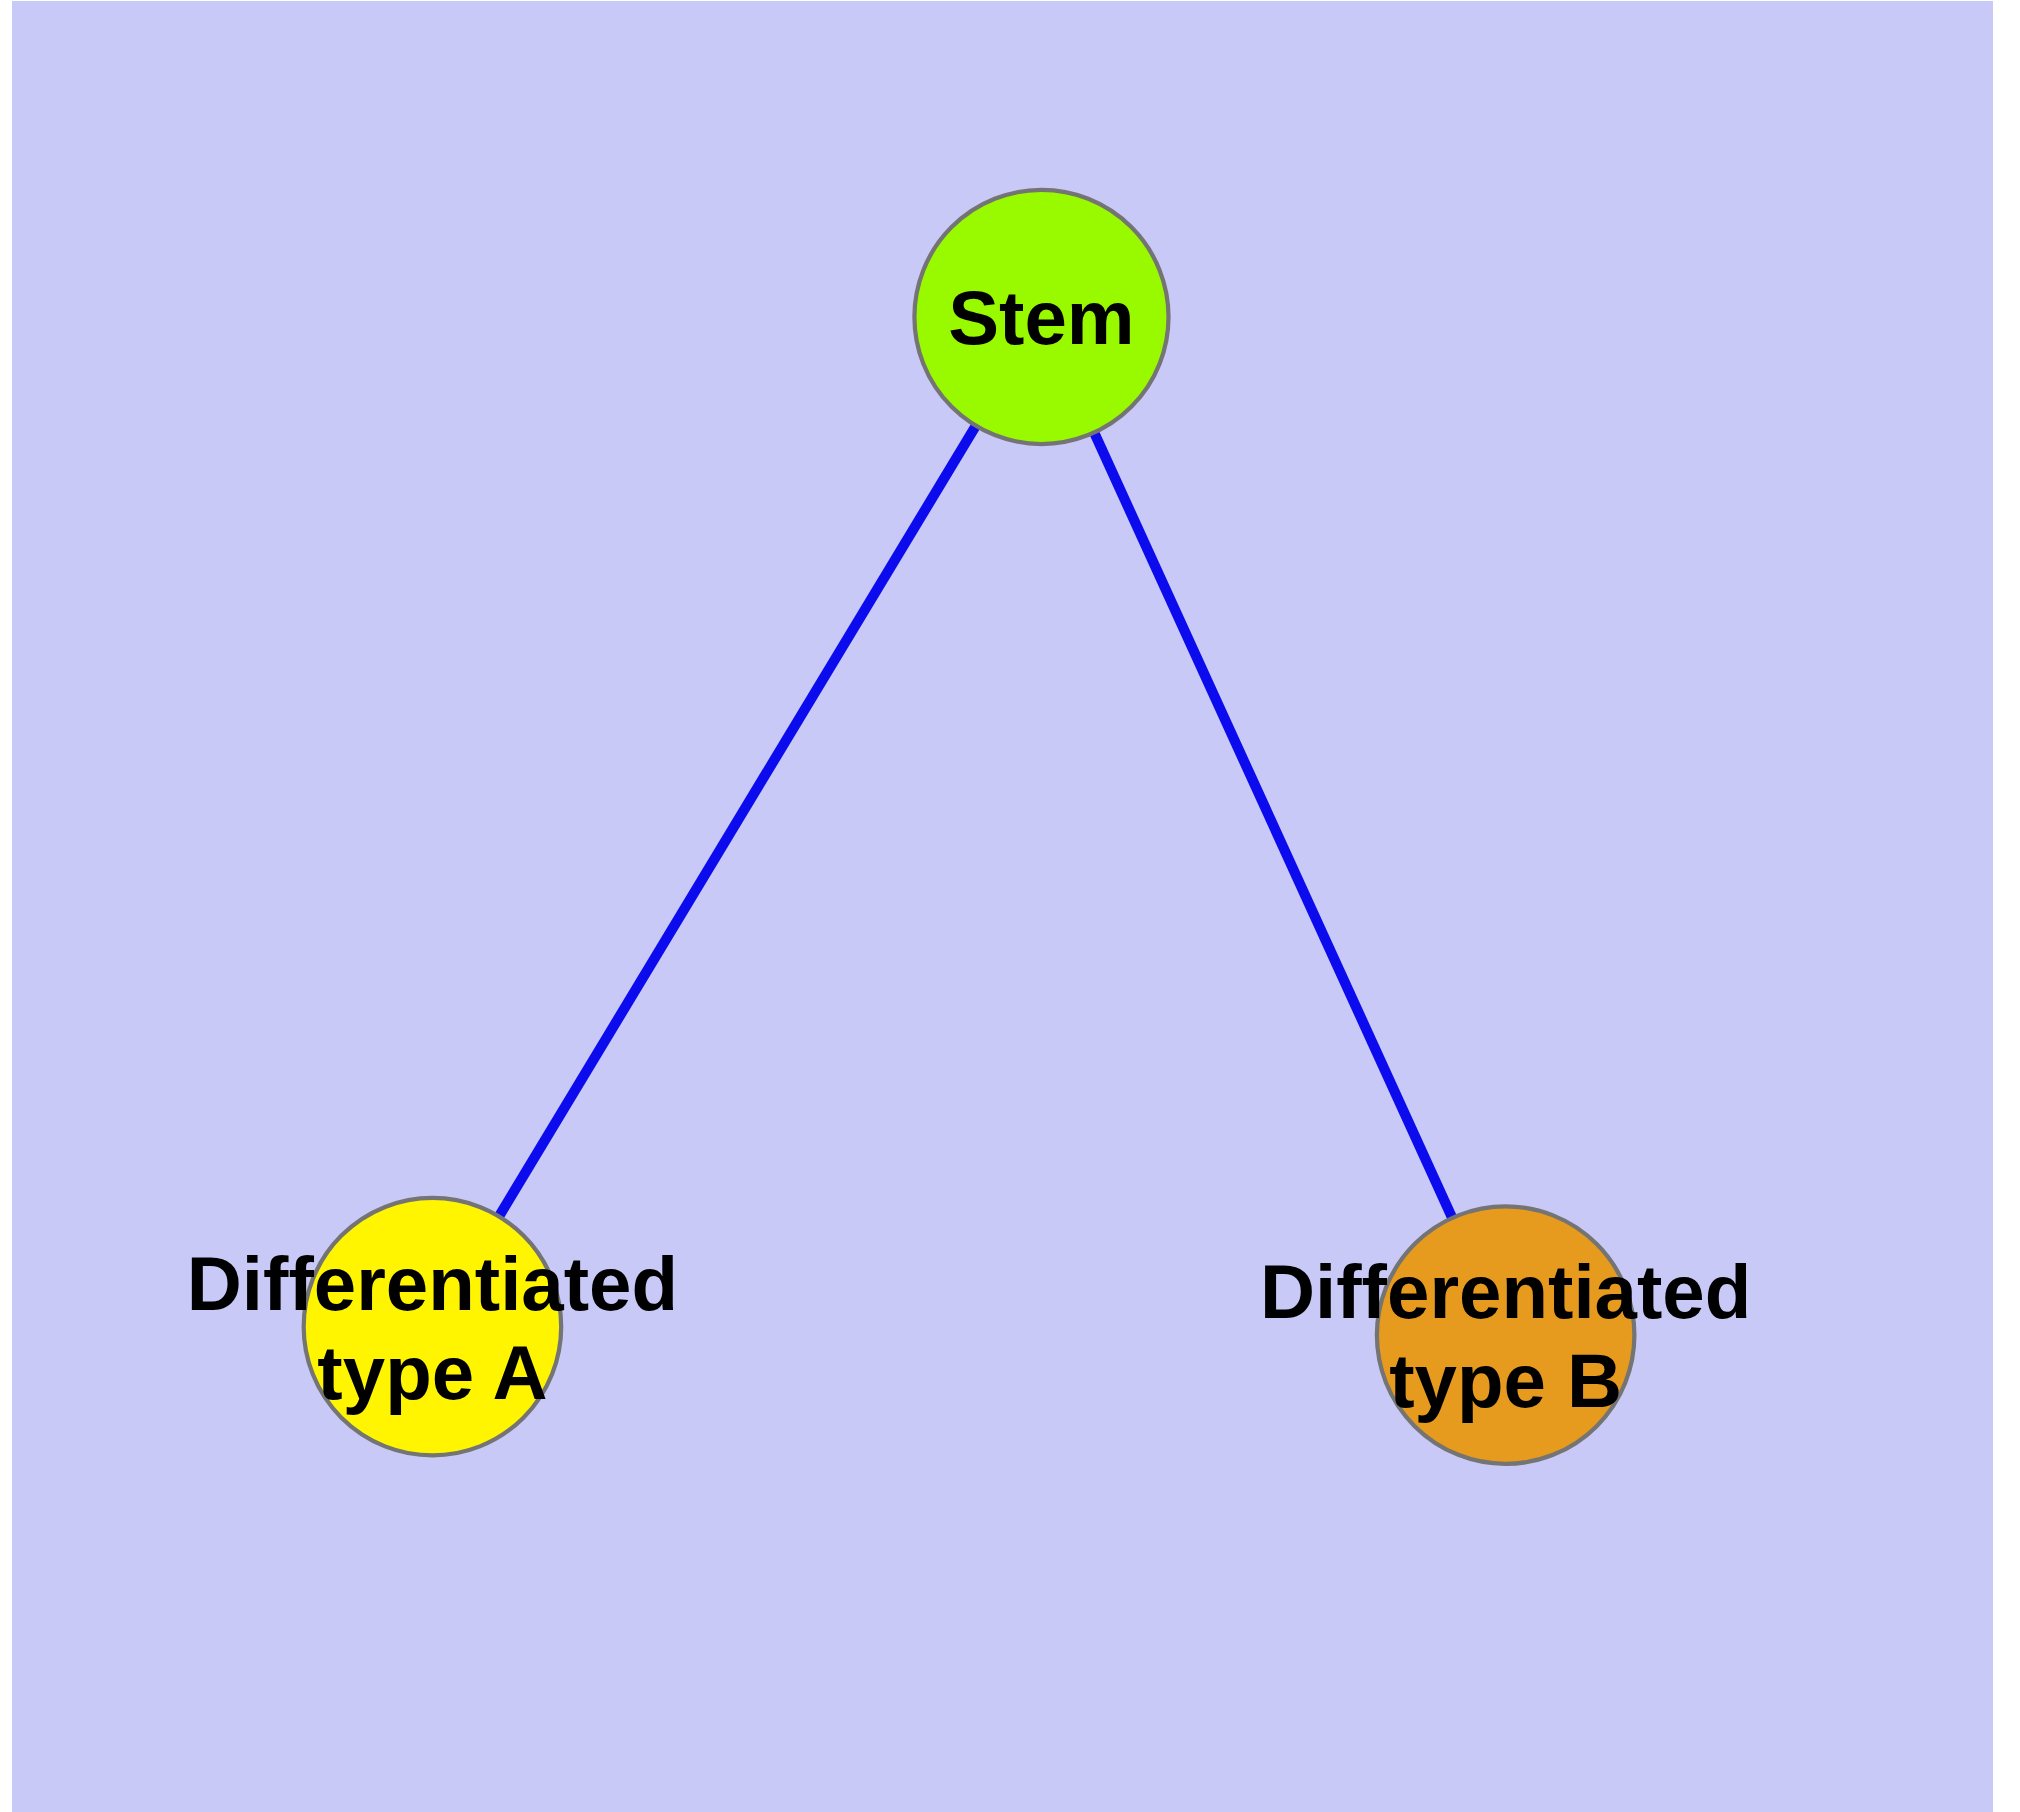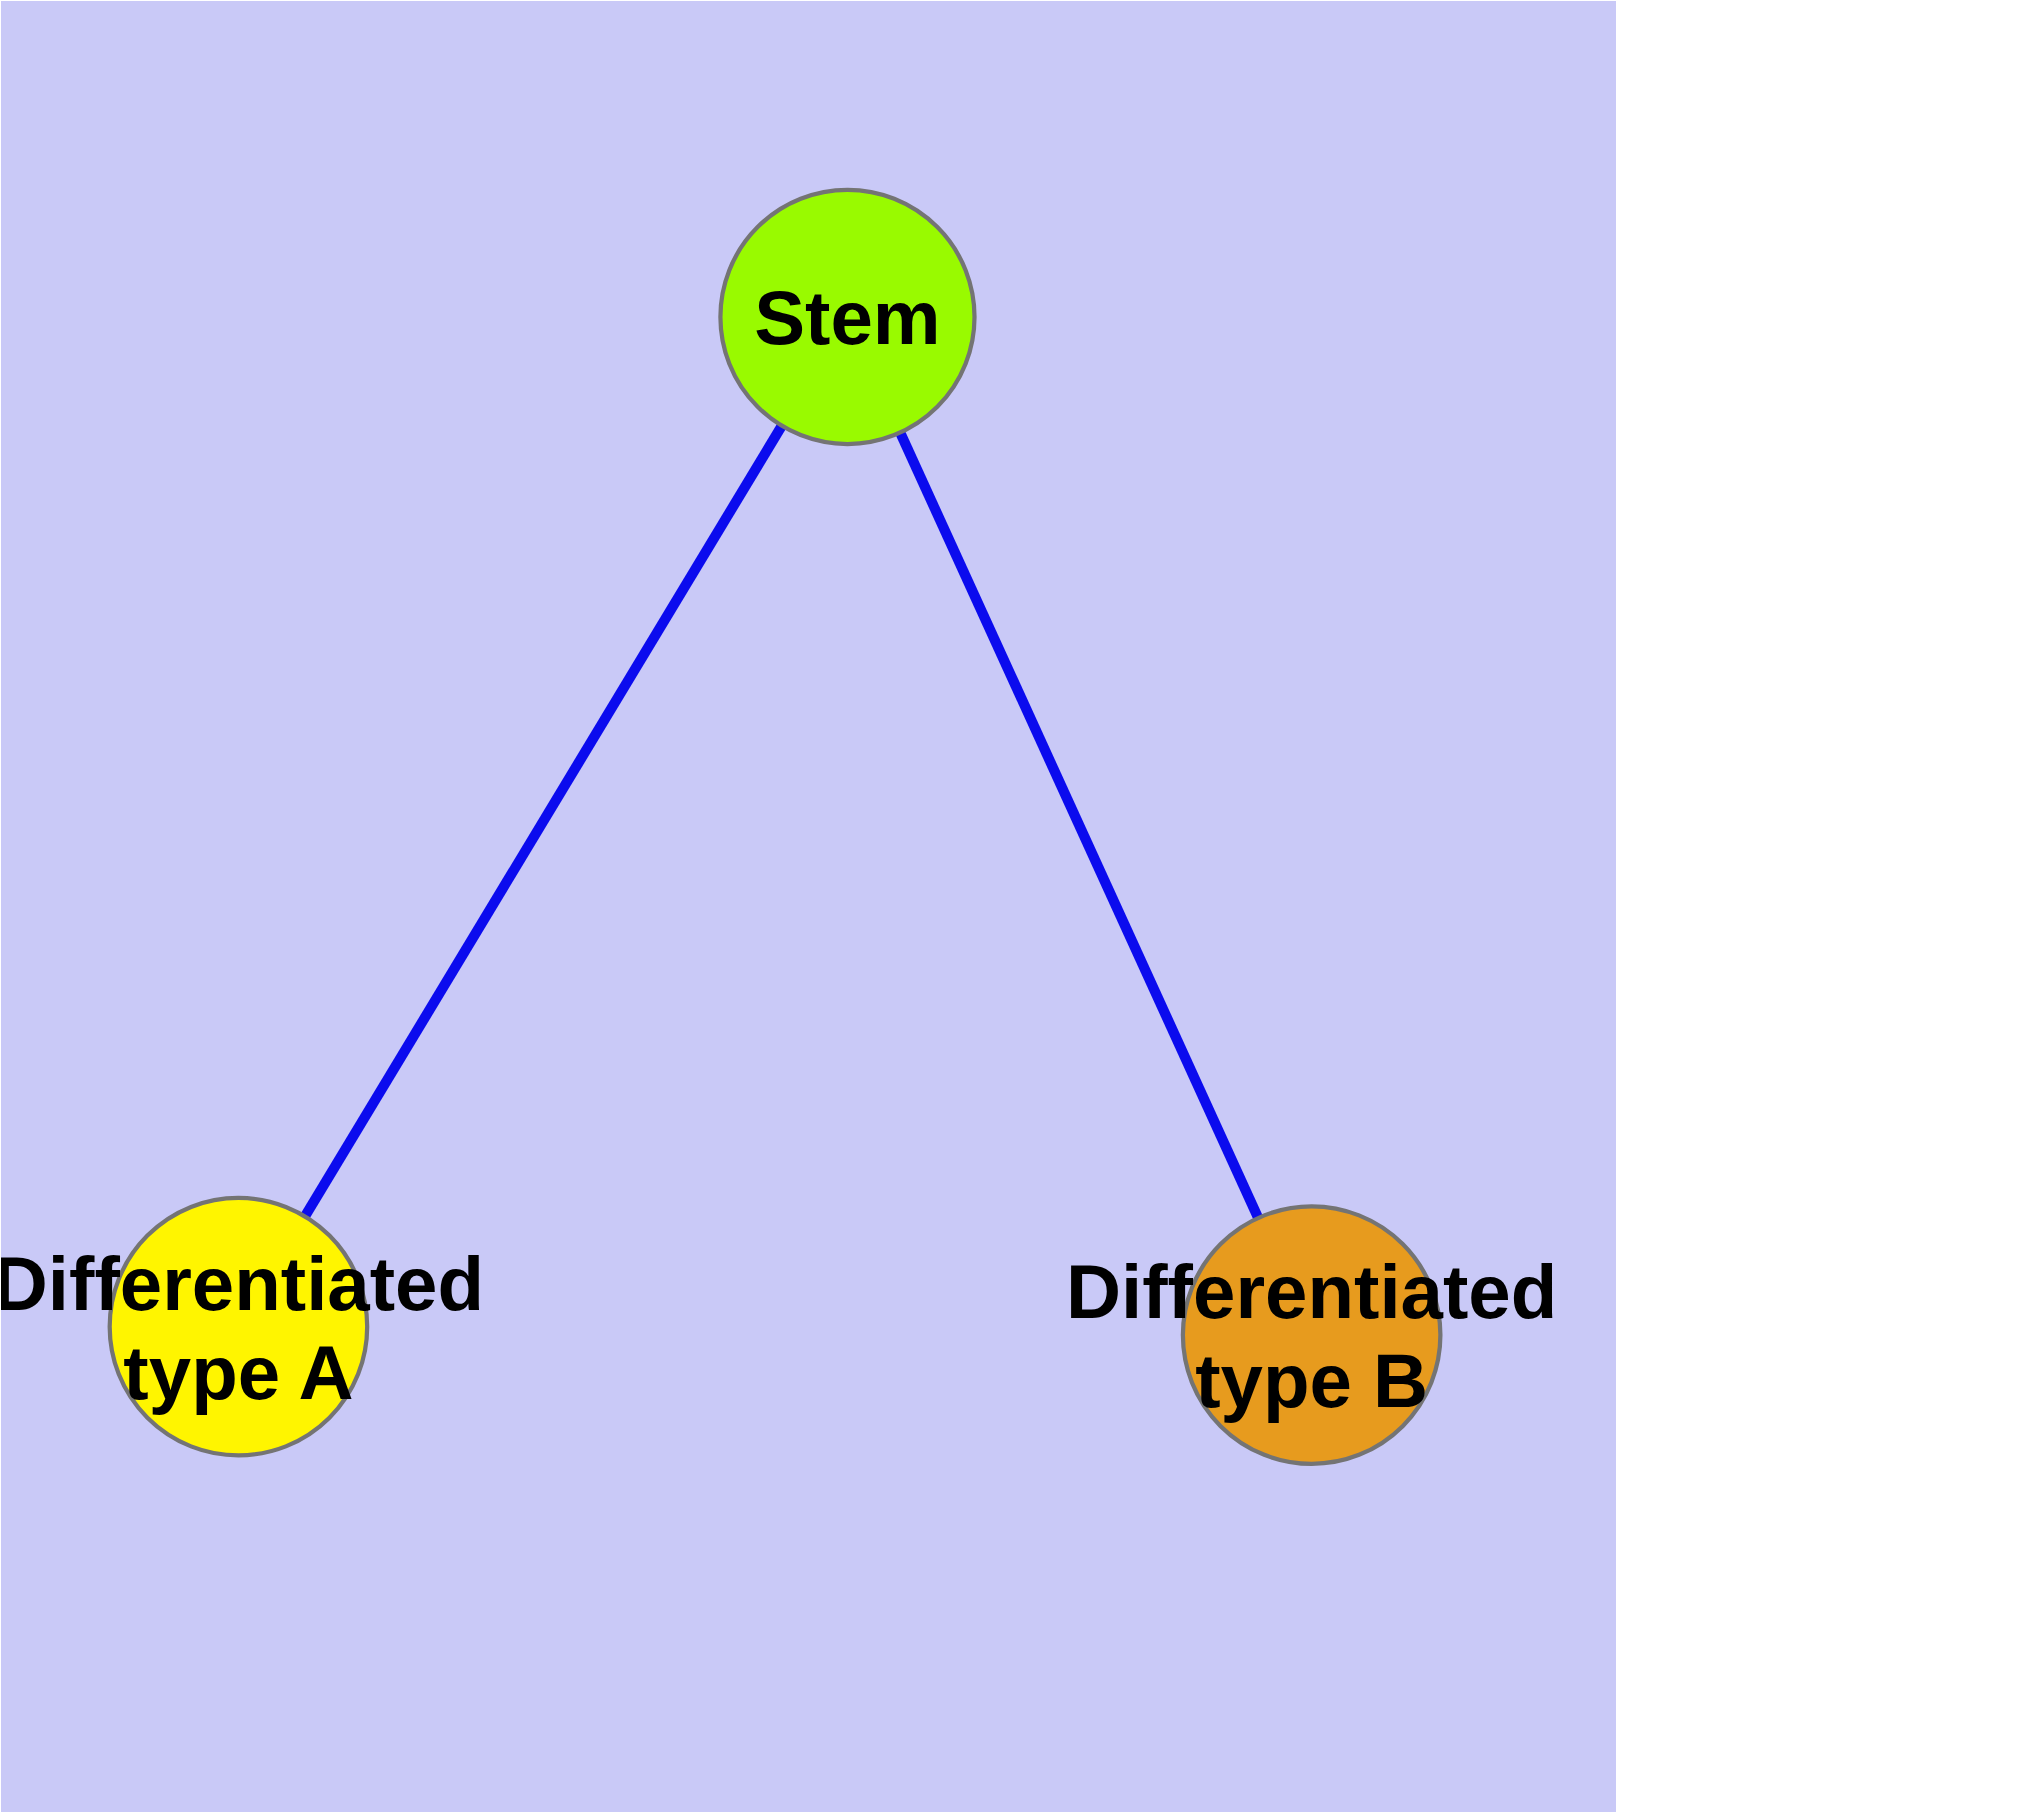--- a/index.html
+++ b/index.html
@@ -5,25 +5,26 @@
   html, body {
     margin: 0;
     padding: 0;
     background: #ffffff;
     width: 2021px;
     height: 1812px;
     overflow: hidden;
   }
   .canvas {
     position: relative;
-    width: 1616px;
+    width: 1982px;
     height: 1812px;
     box-sizing: border-box;
     border-top: 1.7px solid #ffffff;
     border-left: 1.7px solid #ffffff;
+    margin-left: 11px;
   }
   .canvas svg {
     display: block;
     width: 100%;
     height: 100%;
   }
   .canvas text {
     font-family: "Liberation Sans", "DejaVu Sans", sans-serif;
     font-weight: bold;
     user-select: none;

